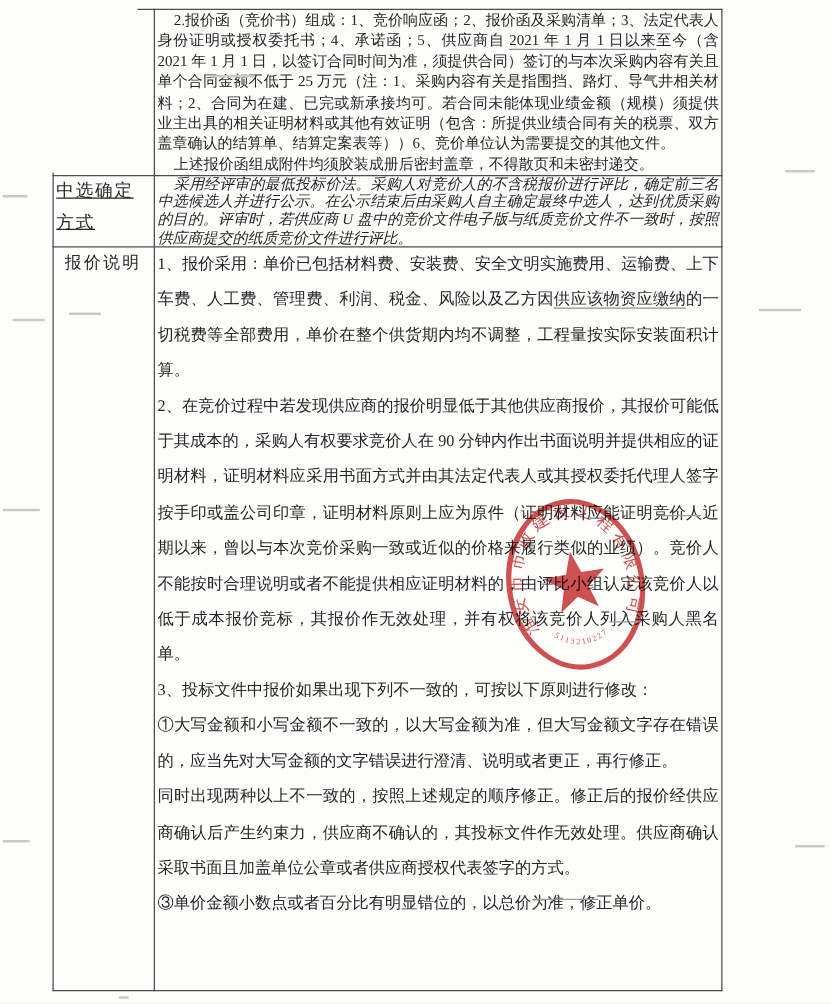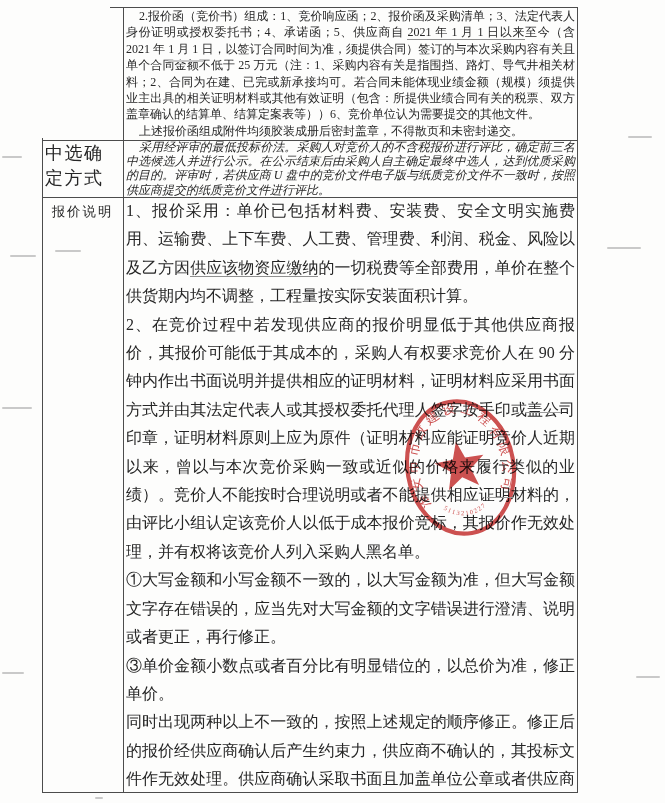--- a/index.html
+++ b/index.html
@@ -10,24 +10,24 @@
     color:#262626;
   }
   .table{position:absolute;left:42px;top:7px;width:456px;height:786px;}
   .hline,.vline{position:absolute;background:#4c4c4c;}
   .hline{height:1px;}
   .vline{width:1px;}
   .cell{position:absolute;}
   .para{margin:0;padding:0;text-align:justify;text-justify:inter-ideograph;}
   .indent{text-indent:13px;}
   .r1-content{left:84px;top:1px;width:449px;font-size:12px;line-height:16.4px;}
-  .r2-label{left:3px;top:134px;width:77px;font-size:18px;line-height:25px;letter-spacing:1.5px;}
+  .r2-label{left:3px;top:134px;width:77px;font-size:14px;line-height:25px;letter-spacing:1.5px;text-decoration:underline;}
   .r2-content{left:84px;top:133px;width:449px;font-size:12px;line-height:14.2px;font-style:italic;}
-  .r3-label{left:0px;top:198px;width:81px;font-size:13.4px;line-height:14px;letter-spacing:2px;text-align:center;}
-  .r3-content{left:84px;top:190px;width:449px;height:597px;font-size:16px;line-height:28.4px;overflow:hidden;}
+  .r3-label{left:0px;top:198px;width:81px;font-size:13.4px;line-height:14px;letter-spacing:2px;text-align:center;font-family:Liberation Mono, monospace;}
+  .r3-content{left:84px;top:190px;width:449px;height:597px;font-size:13px;line-height:28.4px;overflow:hidden;}
   u{text-decoration:none;border-bottom:1px solid #8f8f8f;}
   .stamp{
     position:absolute;left:403px;top:398px;width:115px;height:139px;
     transform:rotate(-10deg);opacity:.82;mix-blend-mode:multiply;
   }
   .stamp text{font-family:"Liberation Serif","DejaVu Serif",serif;}
   .artifact{position:absolute;height:2px;background:#c9c9c9;border-radius:1px;}
   .artifact.dark{background:#9a9a9a;height:1px;}
 </style>
 </head>
@@ -52,23 +52,24 @@
 
     <div class="cell r2-label">中选确定方式</div>
     <div class="cell r2-content">
       <p class="para indent">采用经评审的最低投标价法。采购人对竞价人的不含税报价进行评比，确定前三名中选候选人并进行公示。在公示结束后由采购人自主确定最终中选人，达到优质采购的目的。评审时，若供应商 U 盘中的竞价文件电子版与纸质竞价文件不一致时，按照供应商提交的纸质竞价文件进行评比。</p>
     </div>
 
     <div class="cell r3-label">报价说明</div>
     <div class="cell r3-content">
       <p class="para rich">1、报价采用：单价已包括材料费、安装费、安全文明实施费用、运输费、上下车费、人工费、管理费、利润、税金、风险以及乙方因<u>供应该物资应缴纳</u>的一切税费等全部费用，单价在整个供货期内均不调整，工程量按实际安装面积计算。</p>
       <p class="para">2、在竞价过程中若发现供应商的报价明显低于其他供应商报价，其报价可能低于其成本的，采购人有权要求竞价人在 90 分钟内作出书面说明并提供相应的证明材料，证明材料应采用书面方式并由其法定代表人或其授权委托代理人签字按手印或盖公司印章，证明材料原则上应为原件（证明材料应能证明竞价人近期以来，曾以与本次竞价采购一致或近似的价格来履行类似的业绩）。竞价人不能按时合理说明或者不能提供相应证明材料的，由评比小组认定该竞价人以低于成本报价竞标，其报价作无效处理，并有权将该竞价人列入采购人黑名单。</p>
+      <p class="para">3、投标文件中报价如果出现下列不一致的，可按以下原则进行修改：</p>
       <p class="para">①大写金额和小写金额不一致的，以大写金额为准，但大写金额文字存在错误的，应当先对大写金额的文字错误进行澄清、说明或者更正，再行修正。</p>
+      <p class="para">同时出现两种以上不一致的，按照上述规定的顺序修正。修正后的报价经供应商确认后产生约束力，供应商不确认的，其投标文件作无效处理。供应商确认采取书面且加盖单位公章或者供应商授权代表签字的方式。</p>
       <p class="para">③单价金额小数点或者百分比有明显错位的，以总价为准，修正单价。</p>
-      <p class="para">同时出现两种以上不一致的，按照上述规定的顺序修正。修正后的报价经供应商确认后产生约束力，供应商不确认的，其投标文件作无效处理。供应商确认采取书面且加盖单位公章或者供应商授权代表签字的方式。</p>
     </div>
   </div>
 
   <svg class="stamp" viewBox="0 0 115 139" aria-hidden="true">
     <defs>
       <path id="seal-top-arc" d="M 22.3 101.1 A 43 55 0 1 1 92.7 101.1" fill="none"></path>
       <path id="seal-bottom-arc" d="M 31.8 106.3 A 40 48 0 0 0 83.2 106.3" fill="none"></path>
     </defs>
     <ellipse cx="57.5" cy="69.5" rx="53" ry="66.5" fill="none" stroke-width="4.2" stroke="#c32a2a"></ellipse>
     <polygon points="57.5,43 63.7,60.5 82.2,61 67.5,72.2 72.8,90 57.5,79.5 42.2,90 47.5,72.2 32.8,61 51.3,60.5" fill="#c32a2a"></polygon>

